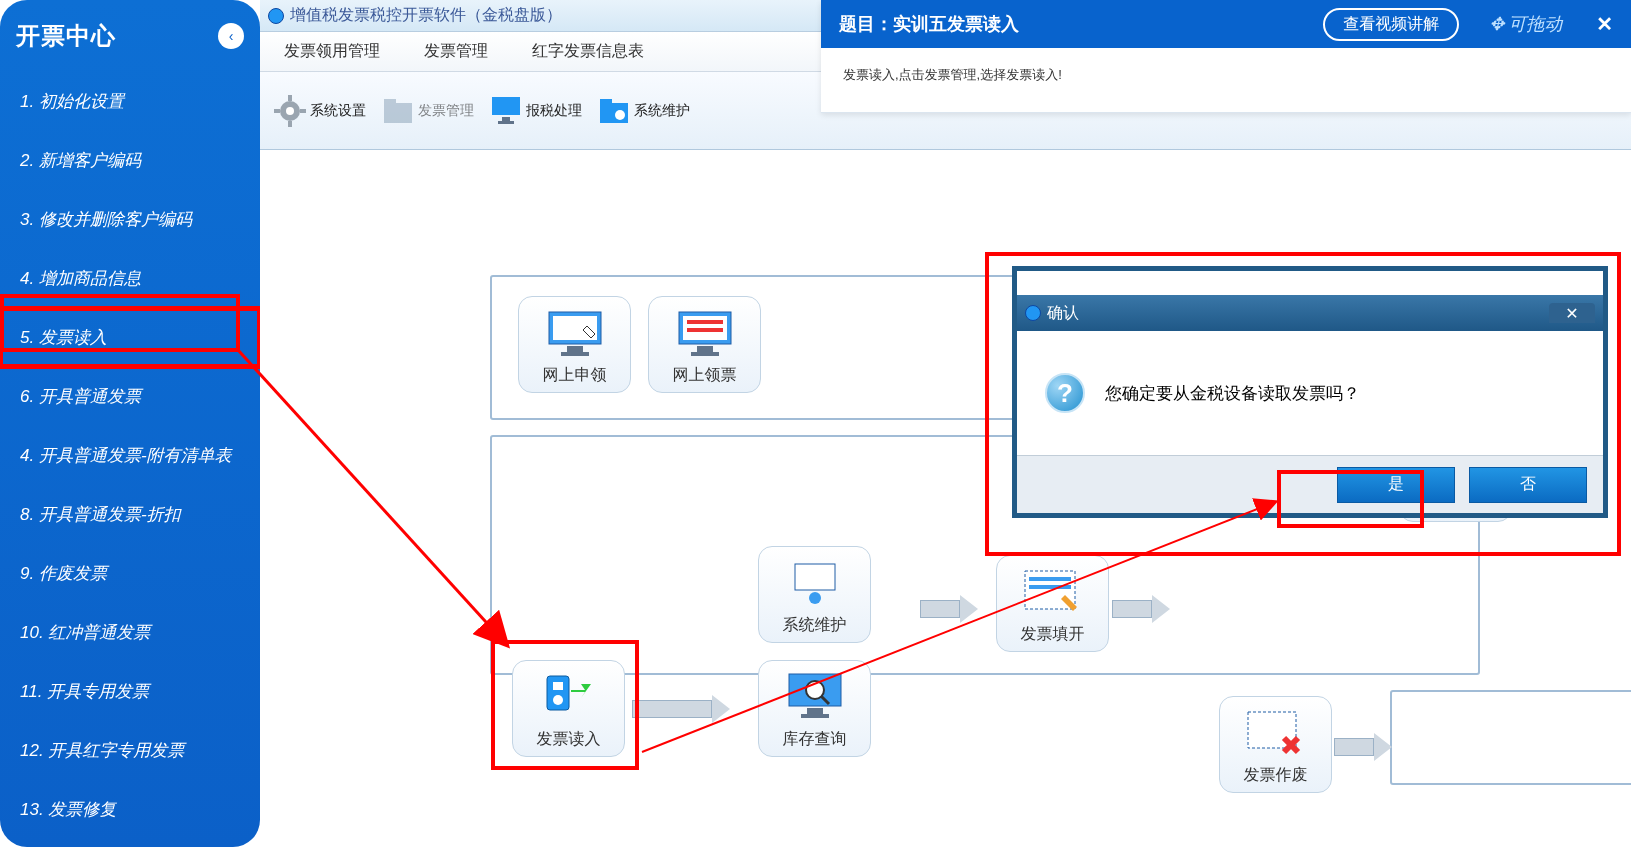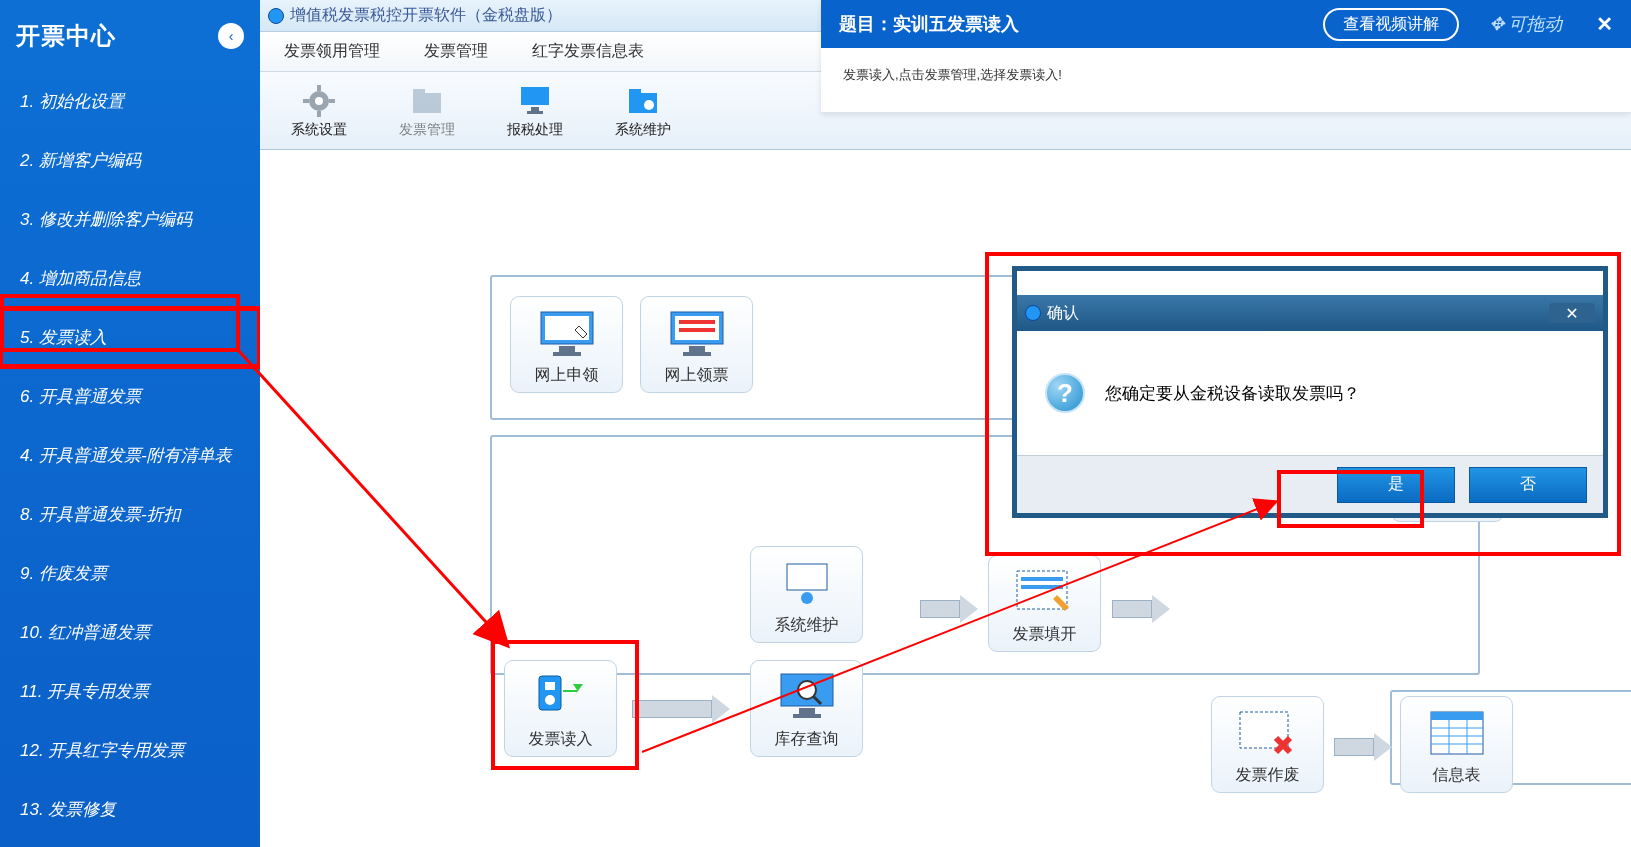--- a/index.html
+++ b/index.html
@@ -1,40 +1,40 @@
 <!DOCTYPE html>
 <html><head>
   <meta charset="utf-8">
   <style>
     * { box-sizing: border-box; margin: 0; padding: 0; font-family: "Microsoft YaHei", sans-serif; }
     body { width: 1631px; height: 847px; background: #fff; overflow: hidden; display: flex; position: relative; }
 
     
-    .sidebar { width: 260px; height: 100%; background: linear-gradient(180deg, #0d6fd4, #0b60c8); color: #fff; display: flex; flex-direction: column; }
+    .sidebar { width: 260px; height: 100%; background: linear-gradient(180deg, #0d6fd4, #0b60c8); color: #fff; display: flex; flex-direction: column; border-radius: 27px; }
     .sidebar-header { height: 72px; display: flex; align-items: center; justify-content: space-between; padding: 0 16px; }
     .sidebar-title { font-size: 24px; font-weight: bold; letter-spacing: 1px; }
     .circle-btn { width: 26px; height: 26px; border-radius: 50%; background: #fff; display: flex; align-items: center; justify-content: center; color: #0b60c8; font-size: 14px; cursor: pointer; }
     .nav-items { flex: 1; }
     .nav-item { padding: 18px 20px; font-size: 17px; font-style: italic; cursor: pointer; white-space: nowrap; }
     .nav-item.highlighted { outline: 5px solid #f00; outline-offset: -3px; }
 
     
     .main { flex: 1; position: relative; background: #fff; overflow: hidden; }
     .title-bar { height: 32px; background: linear-gradient(180deg, #e8f3fb, #d5e8f6); display: flex; align-items: center; padding: 0 8px; gap: 6px; color: #3b5998; border-bottom: 1px solid #b8cde0; }
     .app-icon { width: 16px; height: 16px; border-radius: 50%; background: #2196f3; border: 1px solid #0d47a1; }
 
     .menubar { height: 40px; background: linear-gradient(180deg, #fff, #f2f6fa); display: flex; align-items: center; padding: 0 24px; gap: 44px; font-size: 16px; color: #333; border-bottom: 1px solid #d0dae5; }
     .menu-item { cursor: pointer; }
 
     .toolbar { height: 78px; background: linear-gradient(180deg, #f8fbff, #e6f0f9); border-bottom: 1px solid #b0c8dd; display: flex; padding: 4px 8px; gap: 6px; }
-    .tool-btn { width: 102px; display: flex; flex-direction: column; align-items: center; justify-content: center; gap: 2px; cursor: pointer; }
+    .tool-btn { width: 102px; display: flex; flex-direction: row; align-items: center; justify-content: center; gap: 2px; cursor: pointer; }
     .tool-btn.disabled { opacity: .55; cursor: default; }
     .tool-icon { width: 36px; height: 36px; display: flex; align-items: center; justify-content: center; }
     .tool-label { font-size: 14px; color: #222; }
-    .flow-tile { position: absolute; width: 120px; border: 1px solid #c2d4e4; background: linear-gradient(180deg, #fff, #eaf2fa); border-radius: 9px; display: flex; flex-direction: column; align-items: center; padding: 8px 6px 6px; gap: 4px; }
+    .flow-tile { position: absolute; width: 120px; border: 1px solid #c2d4e4; background: linear-gradient(180deg, #fff, #eaf2fa); border-radius: 14px; display: flex; flex-direction: column; align-items: center; padding: 8px 6px 6px; gap: 4px; margin-left: 8px; }
     .flow-tile-lg { width: 113px; }
     .tile-icon { width: 70px; height: 56px; display: flex; align-items: center; justify-content: center; }
     .tile-label { font-size: 16px; color: #333; text-align: center; }
 
     .section-frame { position: absolute; border: 2px solid #a1bcd6; border-radius: 3px; background: #fff; }
 
     .arrow-h { position: absolute; display: flex; align-items: center; }
     .arrow-shaft { height: 18px; background: #cfd8e1; border: 1px solid #9bb1c6; }
     .arrow-head { width: 0; height: 0; border-top: 14px solid transparent; border-bottom: 14px solid transparent; border-left: 18px solid #cfd8e1; }
 
@@ -237,34 +237,20 @@
     <div class="flow-tile flow-tile-lg" style="left:951px; top:546px;">
       <div class="tile-icon">
         <svg width="64" height="54" viewBox="0 0 64 54">
             <rect x="4" y="6" width="48" height="36" fill="#fff" stroke="#1f5da5" stroke-dasharray="3,2"></rect>
             <path d="M40 32 l14 14 M54 32 l-14 14" stroke="#e33" stroke-width="6"></path>
           </svg>
       </div>
       <div class="tile-label">发票作废</div>
     </div>
 
-    <div class="flow-tile flow-tile-lg" style="left:1140px; top:546px;">
-      <div class="tile-icon">
-        <svg width="60" height="50" viewBox="0 0 60 50">
-            <rect x="4" y="4" width="52" height="42" fill="#fff" stroke="#1f5da5"></rect>
-            <rect x="4" y="4" width="52" height="8" fill="#3a9cf0"></rect>
-            <line x1="4" y1="20" x2="56" y2="20" stroke="#3a9cf0"></line>
-            <line x1="4" y1="28" x2="56" y2="28" stroke="#3a9cf0"></line>
-            <line x1="4" y1="36" x2="56" y2="36" stroke="#3a9cf0"></line>
-            <line x1="22" y1="4" x2="22" y2="46" stroke="#3a9cf0"></line>
-            <line x1="40" y1="4" x2="40" y2="46" stroke="#3a9cf0"></line>
-          </svg>
-      </div>
-      <div class="tile-label">信息表</div>
-    </div>
 
     <div class="arrow-h" style="left:372px; top:545px;">
       <div class="arrow-shaft" style="width:80px;"></div>
         <div class="arrow-head"></div>
     </div>
     <div class="arrow-h" style="left:660px; top:445px;">
       <div class="arrow-shaft" style="width:40px;"></div>
         <div class="arrow-head"></div>
     </div>
     <div class="arrow-h" style="left:852px; top:445px;">

